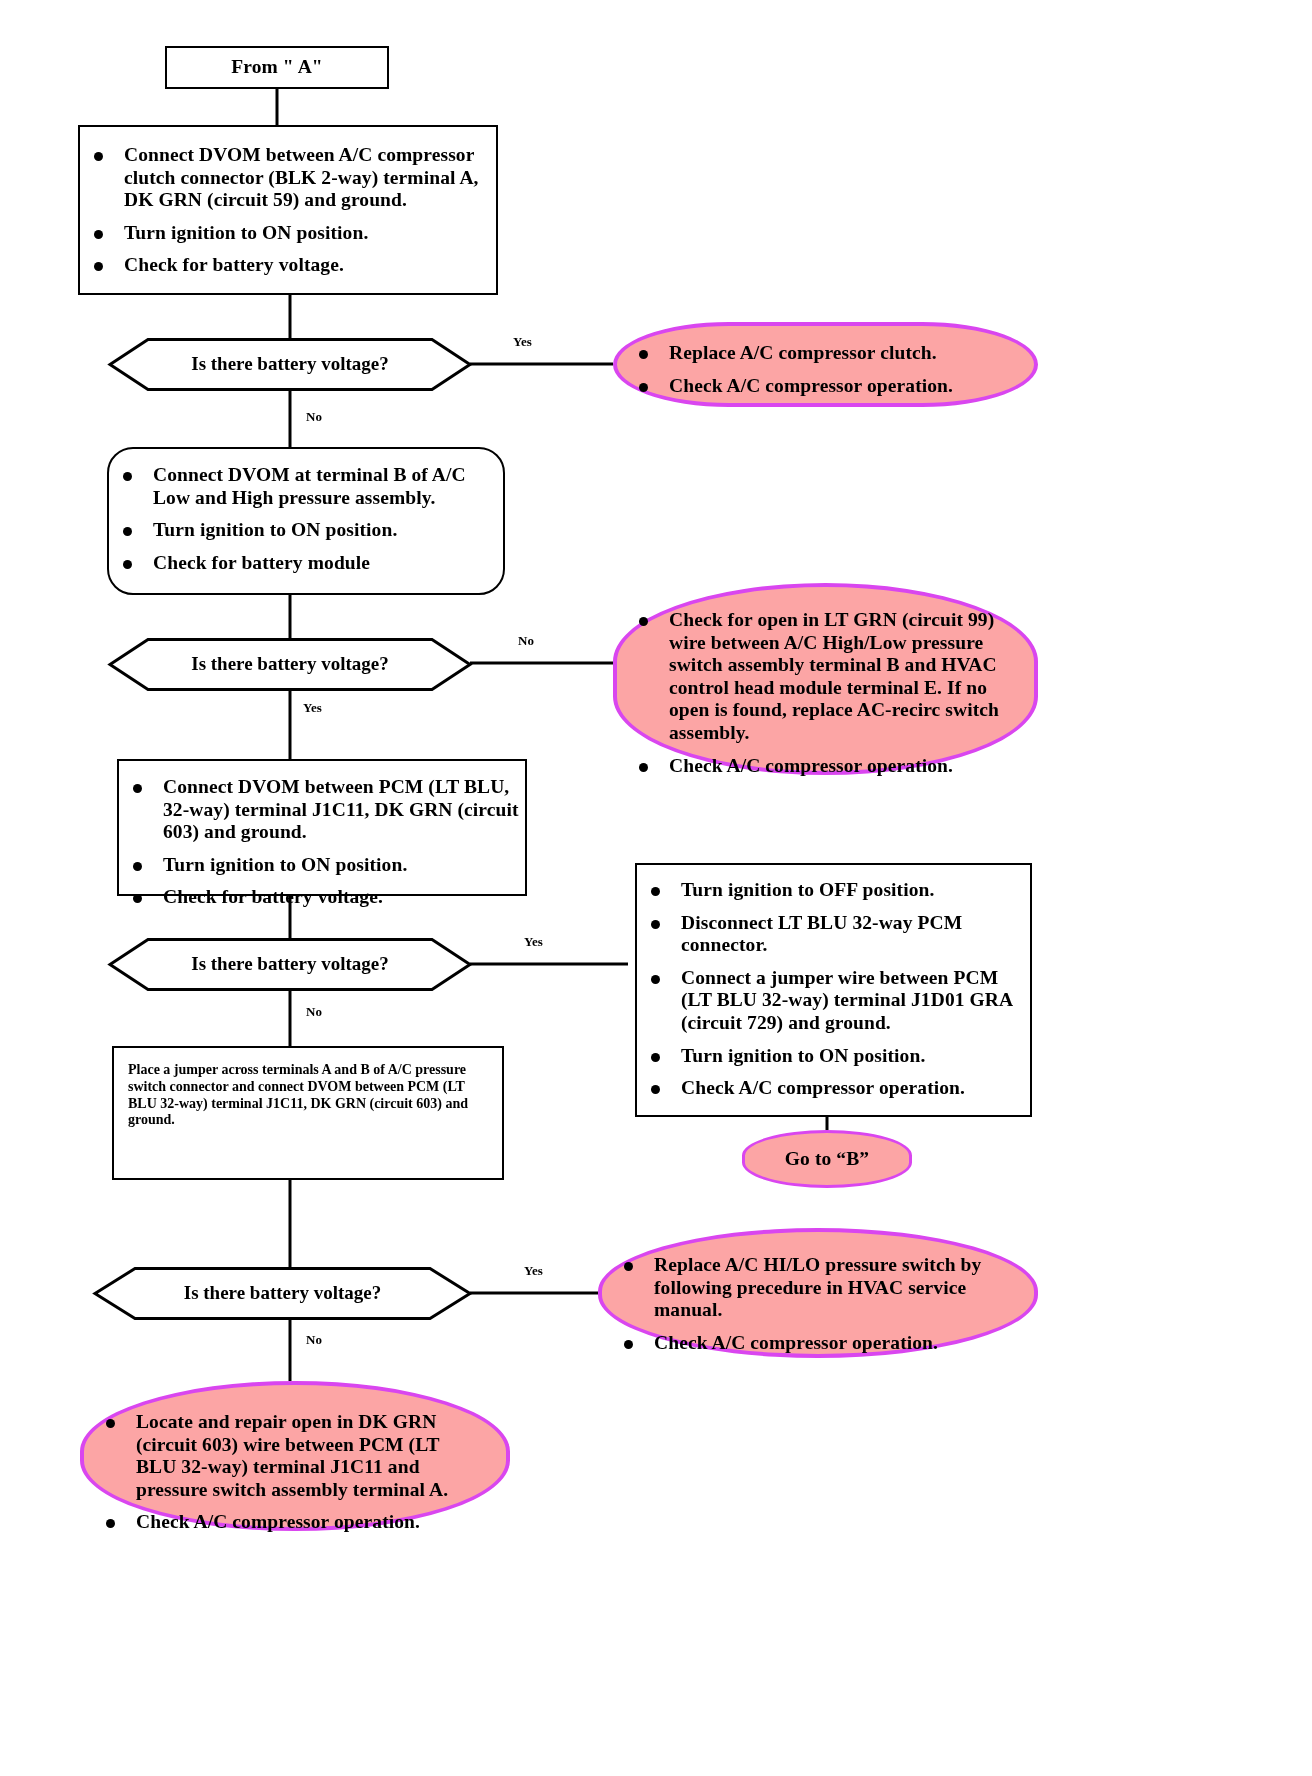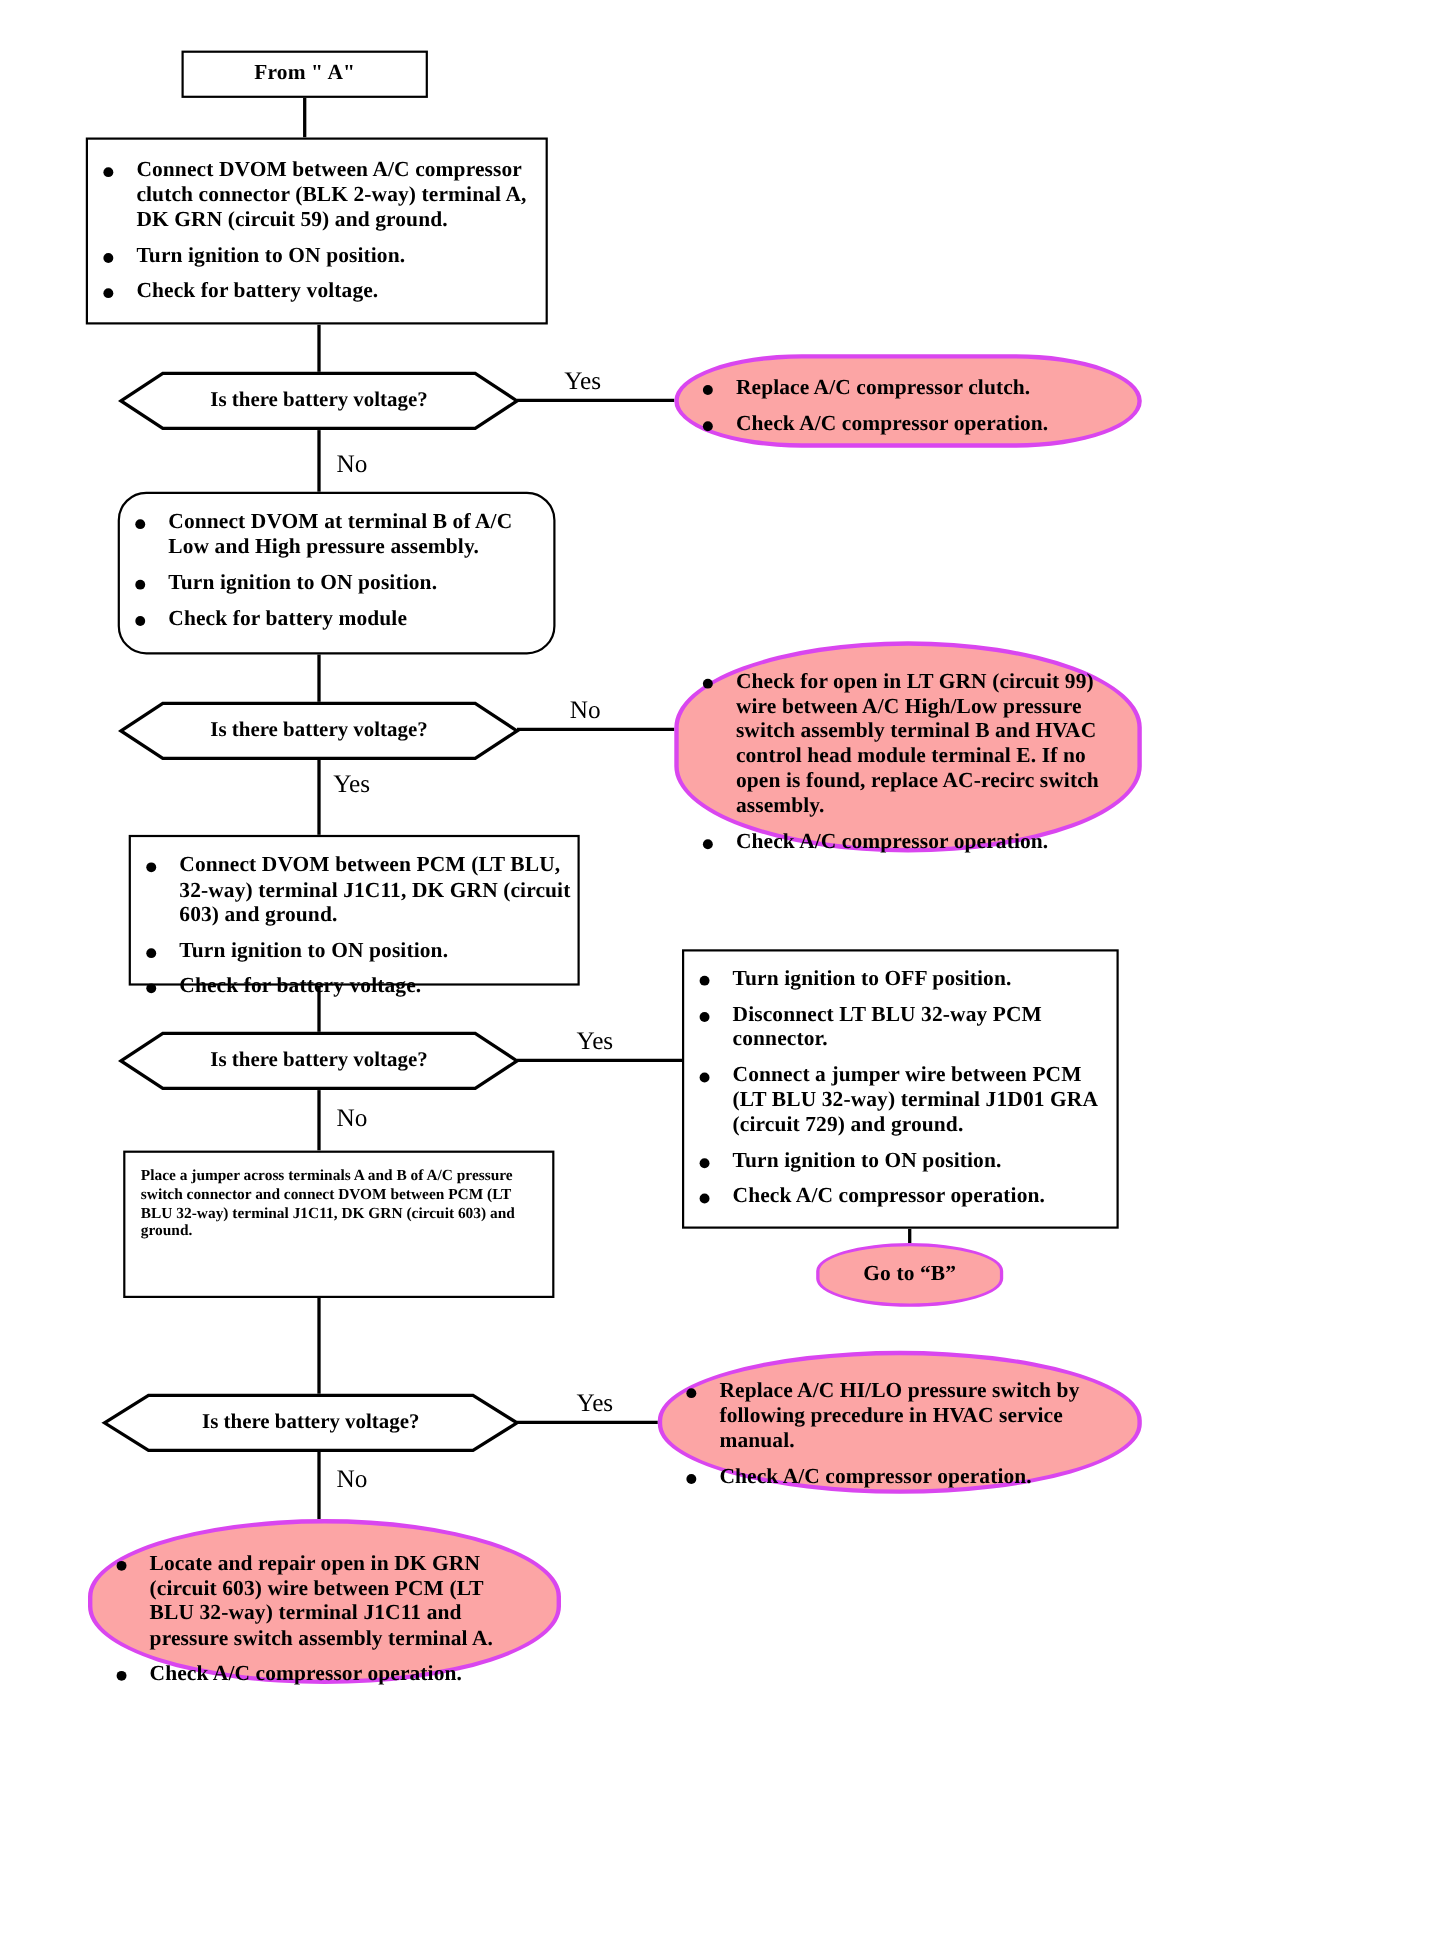--- a/index.html
+++ b/index.html
@@ -30,21 +30,21 @@
 
   ul.bul{list-style:none;margin:0;padding:0;}
   ul.bul > li{position:relative;padding-left:44px;margin:0 0 10px 0;}
   ul.bul > li:last-child{margin-bottom:0;}
   ul.bul > li::before{content:"";position:absolute;left:14px;top:8px;
       width:9px;height:9px;border-radius:50%;background:#000;}
 
   .txt{font-size:19.5px;line-height:1.16;font-weight:700;
        letter-spacing:.1px;}
   .txt-sm{font-size:19px;line-height:1.16;font-weight:700;}
-  .label{position:absolute;font-size:23px;font-weight:400;}
+  .label{position:absolute;font-size:13px;font-weight:700;}
   .plain{font-size:14px;line-height:1.2;font-weight:700;}
 </style>
 </head>
 <body>
 
 <div id="stage">
 
   <svg class="lines" viewBox="0 0 1312 1776">
     <g stroke="#000" stroke-width="3" fill="none">
 
@@ -147,21 +147,21 @@
     <svg width="360" height="53" viewBox="0 0 360 53" preserveAspectRatio="none">
       <polygon points="0,26.5 38,1.5 322,1.5 360,26.5 322,51.5 38,51.5" fill="#fff" stroke="#000" stroke-width="3"></polygon>
     </svg>
     <div class="hextext">
         <span class="txt-sm">Is there battery voltage?</span>
       </div>
   </div>
   <div class="label" style="left:524px;top:934px;">Yes</div>
   <div class="label" style="left:306px;top:1004px;">No</div>
 
-  <div class="node rect thin" style="left:620px;top:863px;width:397px;height:254px;padding:14px 10px 2px 0;">
+  <div class="node rect thin" style="left:635px;top:863px;width:397px;height:254px;padding:14px 10px 2px 0;">
     <ul class="bul txt">
       <li>Turn ignition to OFF position.</li>
       <li>Disconnect LT BLU 32-way PCM connector.</li>
       <li>Connect a jumper wire between PCM (LT BLU 32-way) terminal J1D01 GRA (circuit 729) and ground.</li>
       <li>Turn ignition to ON position.</li>
       <li>Check A/C compressor operation.</li>
     </ul>
   </div>
 
   <div class="node round small" style="left:742px;top:1130px;width:170px;height:58px;">

